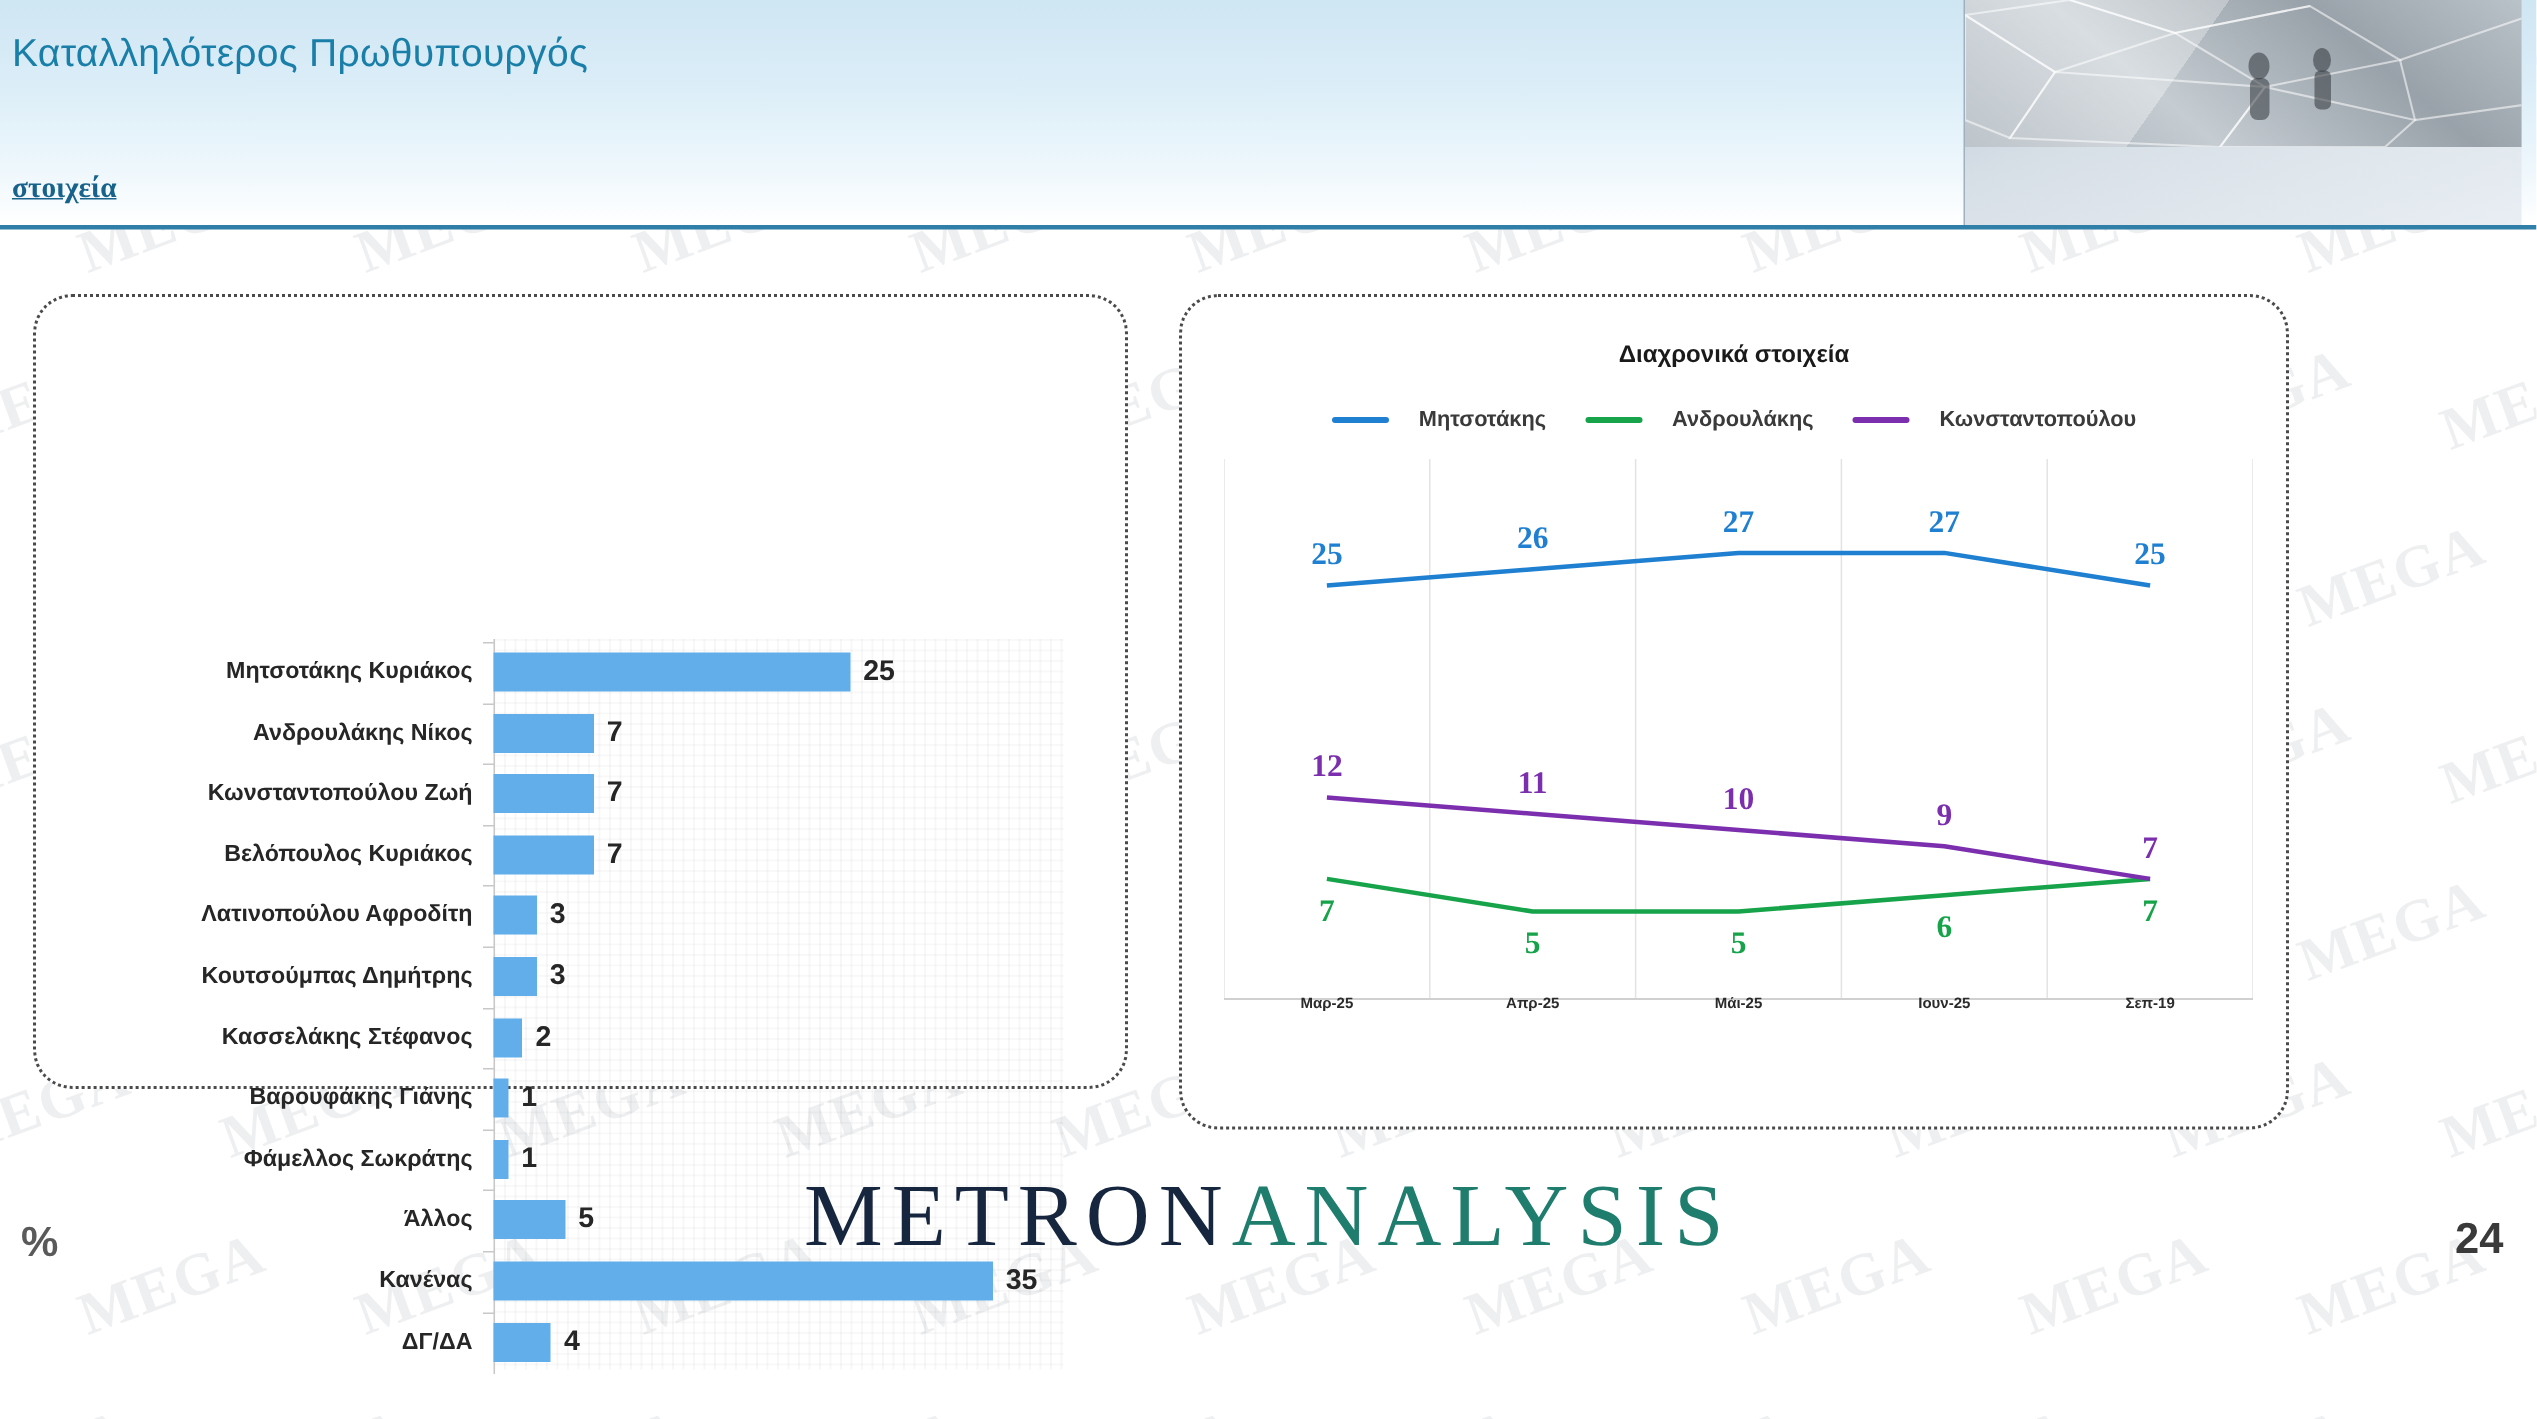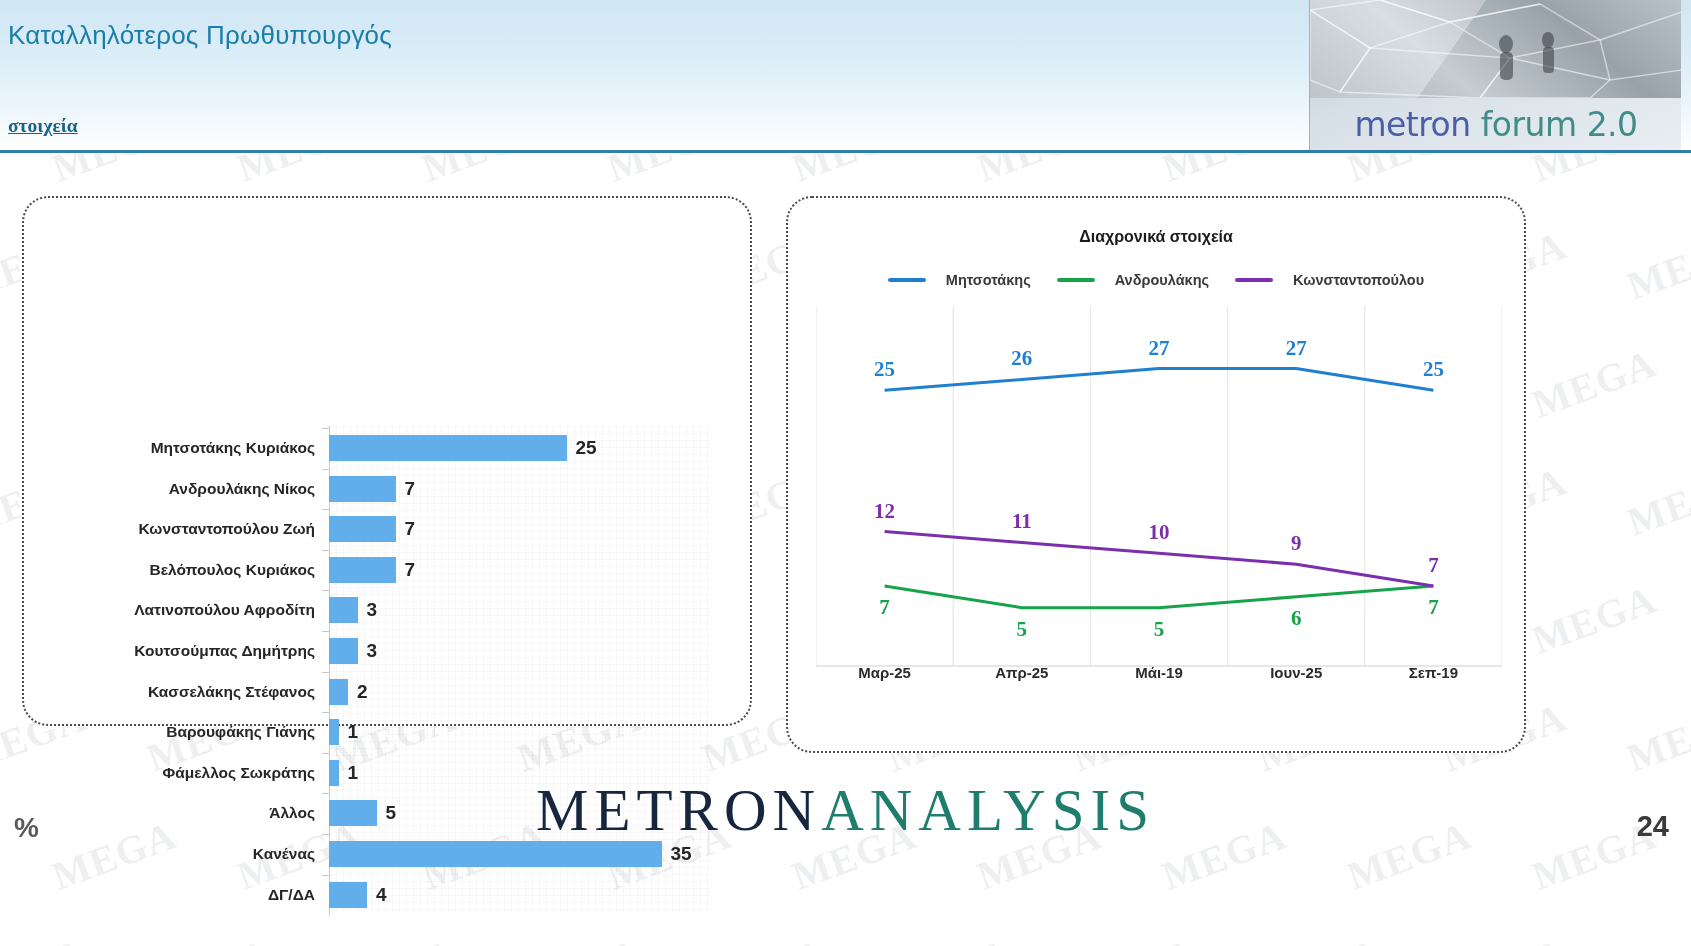--- a/index.html
+++ b/index.html
@@ -137,21 +137,21 @@
     position: absolute; top: 74px; left: 0; width: 100%;
     display: flex; justify-content: center; gap: 26px;
     font-size: 14.5px; font-weight: 700; color: #3a3a3a;
   }
   .lg-item { display: flex; align-items: center; gap: 20px; }
   .lg-swatch { width: 38px; height: 4px; border-radius: 2px; }
   .lc-svgwrap { position: absolute; left: 28px; top: 108px; width: 686px; height: 400px; }
   .lc-xaxis {
     position: absolute; left: 28px; top: 466px; width: 686px;
     display: flex;
-    font-size: 15px; font-weight: 700; color: #2b2b2b;
+    font-size: 10px; font-weight: 700; color: #2b2b2b;
   }
   .lc-xaxis span { flex: 1; text-align: center; }
 
   
   .metron-logo {
     position: absolute; left: 0; top: 776px; width: 1691px;
     text-align: center;
     font-family: "Liberation Serif", serif;
     font-size: 59px; letter-spacing: 6px;
     z-index: 3;
@@ -276,21 +276,20 @@
           <path d="M70 0 L140 22 L230 4"></path>
         </g>
         <g fill="rgba(50,55,60,0.55)">
           <ellipse cx="196" cy="44" rx="7" ry="9"></ellipse>
           <rect x="190" y="52" width="13" height="28" rx="5"></rect>
           <ellipse cx="238" cy="40" rx="6" ry="8"></ellipse>
           <rect x="233" y="47" width="11" height="26" rx="4"></rect>
         </g>
       </svg>
     </div>
-    <div class="logo-text"><span class="t1">metron </span><span class="t2">forum 2.0</span></div>
   </div>
 </div>
 
 <div class="panel" id="panel-left">
   <div class="barchart">
     <div class="plot-bg"></div>
     <div class="axis-line"></div>
     <div id="bar-rows">
         <div class="bar-row" style="top: 230px;">
           <div class="bar-label">Μητσοτάκης Κυριάκος</div>
@@ -433,21 +432,21 @@
         <text x="68.6" y="211.6" fill="#7b2fae" font-size="21" font-weight="700" font-family="&quot;Liberation Serif&quot;, serif" text-anchor="middle">12</text>
         <text x="205.79999999999998" y="222.46666666666667" fill="#7b2fae" font-size="21" font-weight="700" font-family="&quot;Liberation Serif&quot;, serif" text-anchor="middle">11</text>
         <text x="343" y="233.33333333333334" fill="#7b2fae" font-size="21" font-weight="700" font-family="&quot;Liberation Serif&quot;, serif" text-anchor="middle">10</text>
         <text x="480.19999999999993" y="244.2" fill="#7b2fae" font-size="21" font-weight="700" font-family="&quot;Liberation Serif&quot;, serif" text-anchor="middle">9</text>
         <text x="617.4" y="265.93333333333334" fill="#7b2fae" font-size="21" font-weight="700" font-family="&quot;Liberation Serif&quot;, serif" text-anchor="middle">7</text>
       </svg>
   </div>
   <div class="lc-xaxis" id="lc-xaxis">
       <span>Μαρ-25</span>
       <span>Απρ-25</span>
-      <span>Μάι-19</span>
+      <span>Μάι-25</span>
       <span>Ιουν-25</span>
       <span>Σεπ-19</span>
     </div>
 </div>
 
 <div class="metron-logo"><span class="m1">METRON</span><span class="m2">ANALYSIS</span></div>
 <div class="pct">%</div>
 <div class="pageno">24</div>
 
 </body></html>

